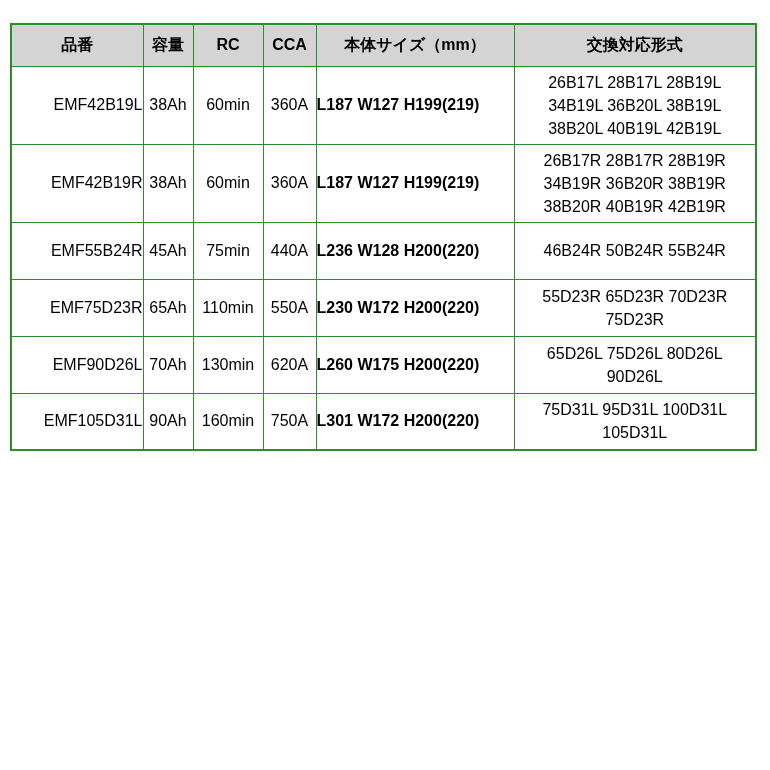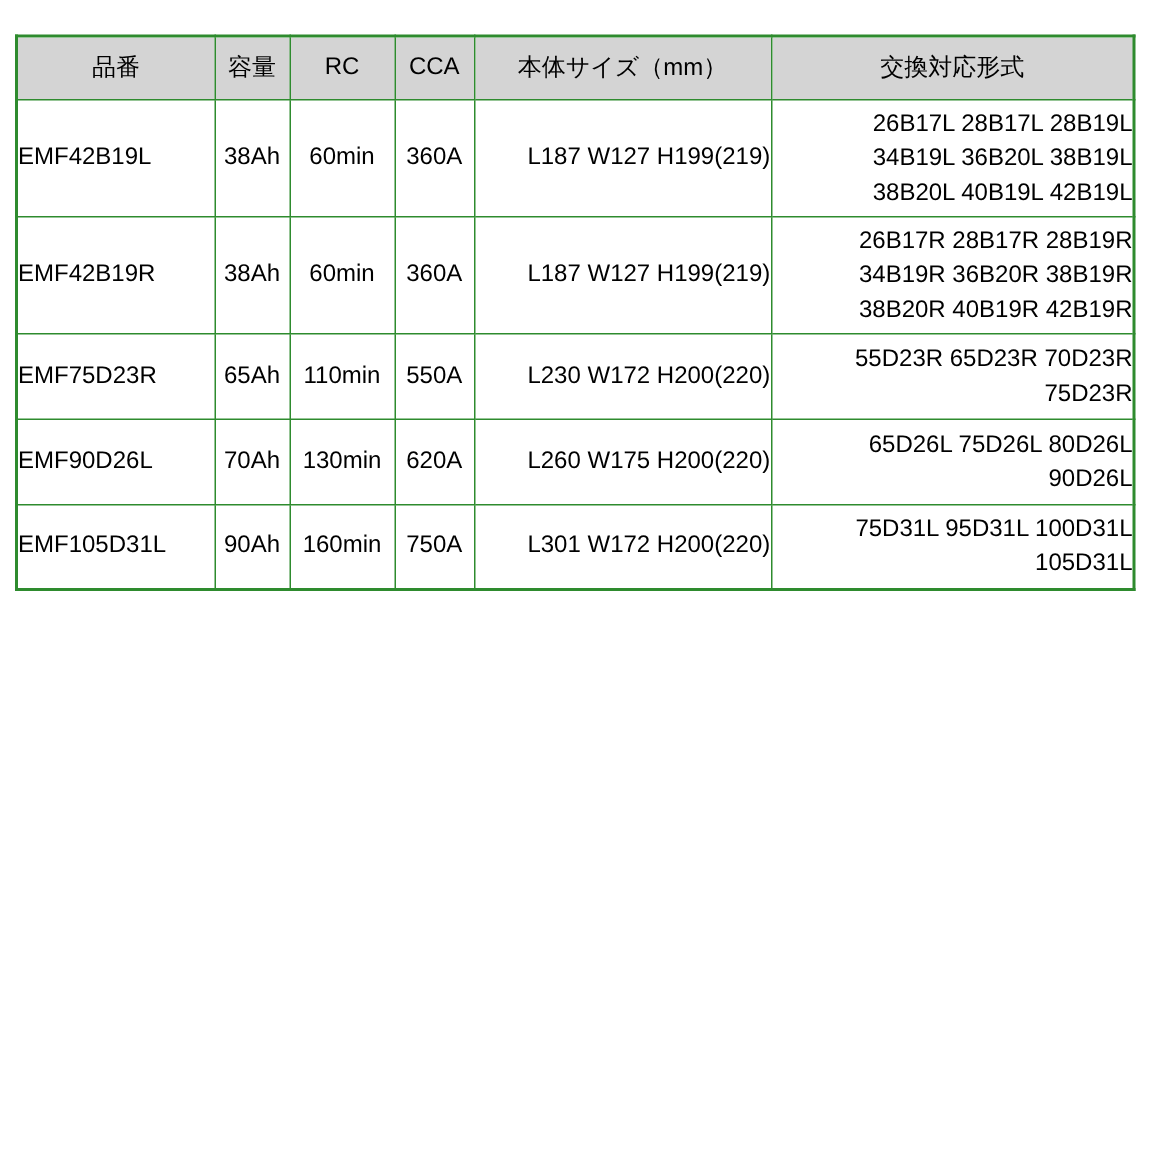--- a/index.html
+++ b/index.html
@@ -36,30 +36,30 @@
     padding: 0;
     vertical-align: middle;
     font-size: 16px;
     overflow: hidden;
   }
   thead tr { height: 42px; }
   tbody tr { height: 57px; }
   tbody tr.tall { height: 78px; }
   th {
     background: var(--header-bg);
-    font-weight: normal;
+    font-weight: bold;
     text-align: center;
   }
-  td.c-part   { text-align: left; padding-left: 20px; }
+  td.c-part   { text-align: right; padding-left: 20px; }
   td.c-cap,
   td.c-rc,
   td.c-cca    { text-align: center; }
-  td.c-size   { text-align: right; padding-left: 9px; }
+  td.c-size   { text-align: left; padding-left: 9px; font-weight: bold; }
   td.c-compat {
-    text-align: right;
+    text-align: center;
     padding-left: 8px;
     padding-right: 4px;
     white-space: pre-line;
     line-height: 23px;
   }
 </style>
 </head>
 <body>
 
 <div class="page">
@@ -99,20 +99,28 @@
     <td class="c-cap">38Ah</td>
     <td class="c-rc">60min</td>
     <td class="c-cca">360A</td>
     <td class="c-size">L187 W127 H199(219)</td>
     <td class="c-compat">26B17R 28B17R 28B19R
 34B19R 36B20R 38B19R
 38B20R 40B19R 42B19R</td>
   </tr>
 
 
+  <tr>
+    <td class="c-part">EMF55B24R</td>
+    <td class="c-cap">45Ah</td>
+    <td class="c-rc">75min</td>
+    <td class="c-cca">440A</td>
+    <td class="c-size">L236 W128 H200(220)</td>
+    <td class="c-compat">46B24R 50B24R 55B24R</td>
+  </tr>
 
 
 
   <tr>
     <td class="c-part">EMF75D23R</td>
     <td class="c-cap">65Ah</td>
     <td class="c-rc">110min</td>
     <td class="c-cca">550A</td>
     <td class="c-size">L230 W172 H200(220)</td>
     <td class="c-compat">55D23R 65D23R 70D23R

